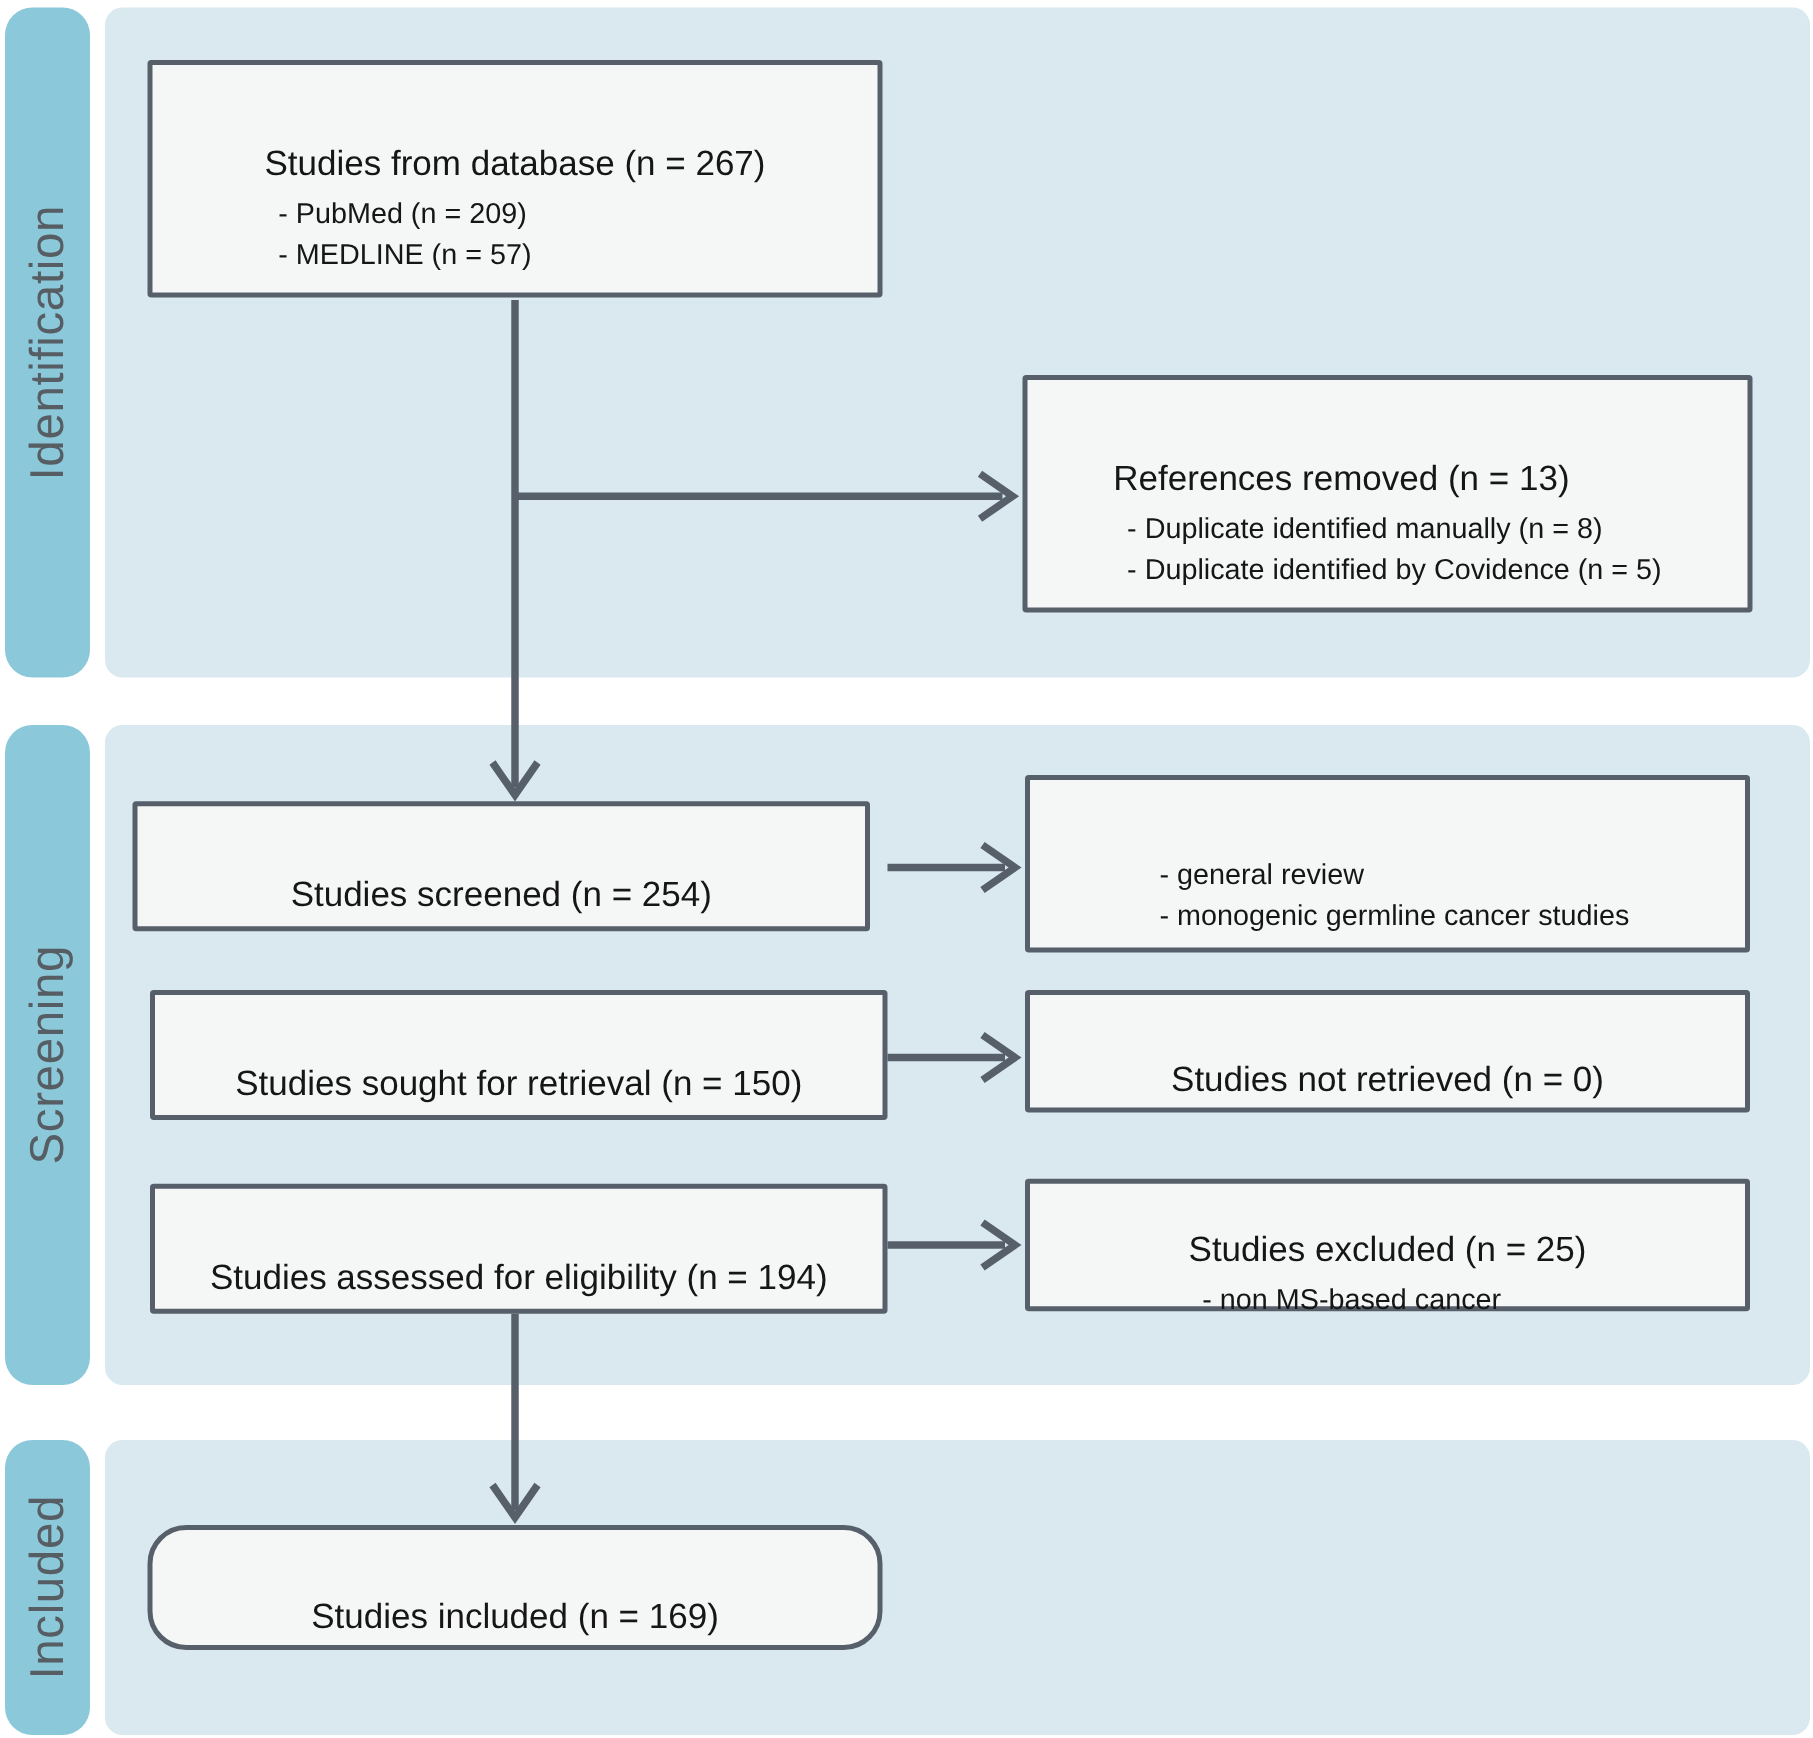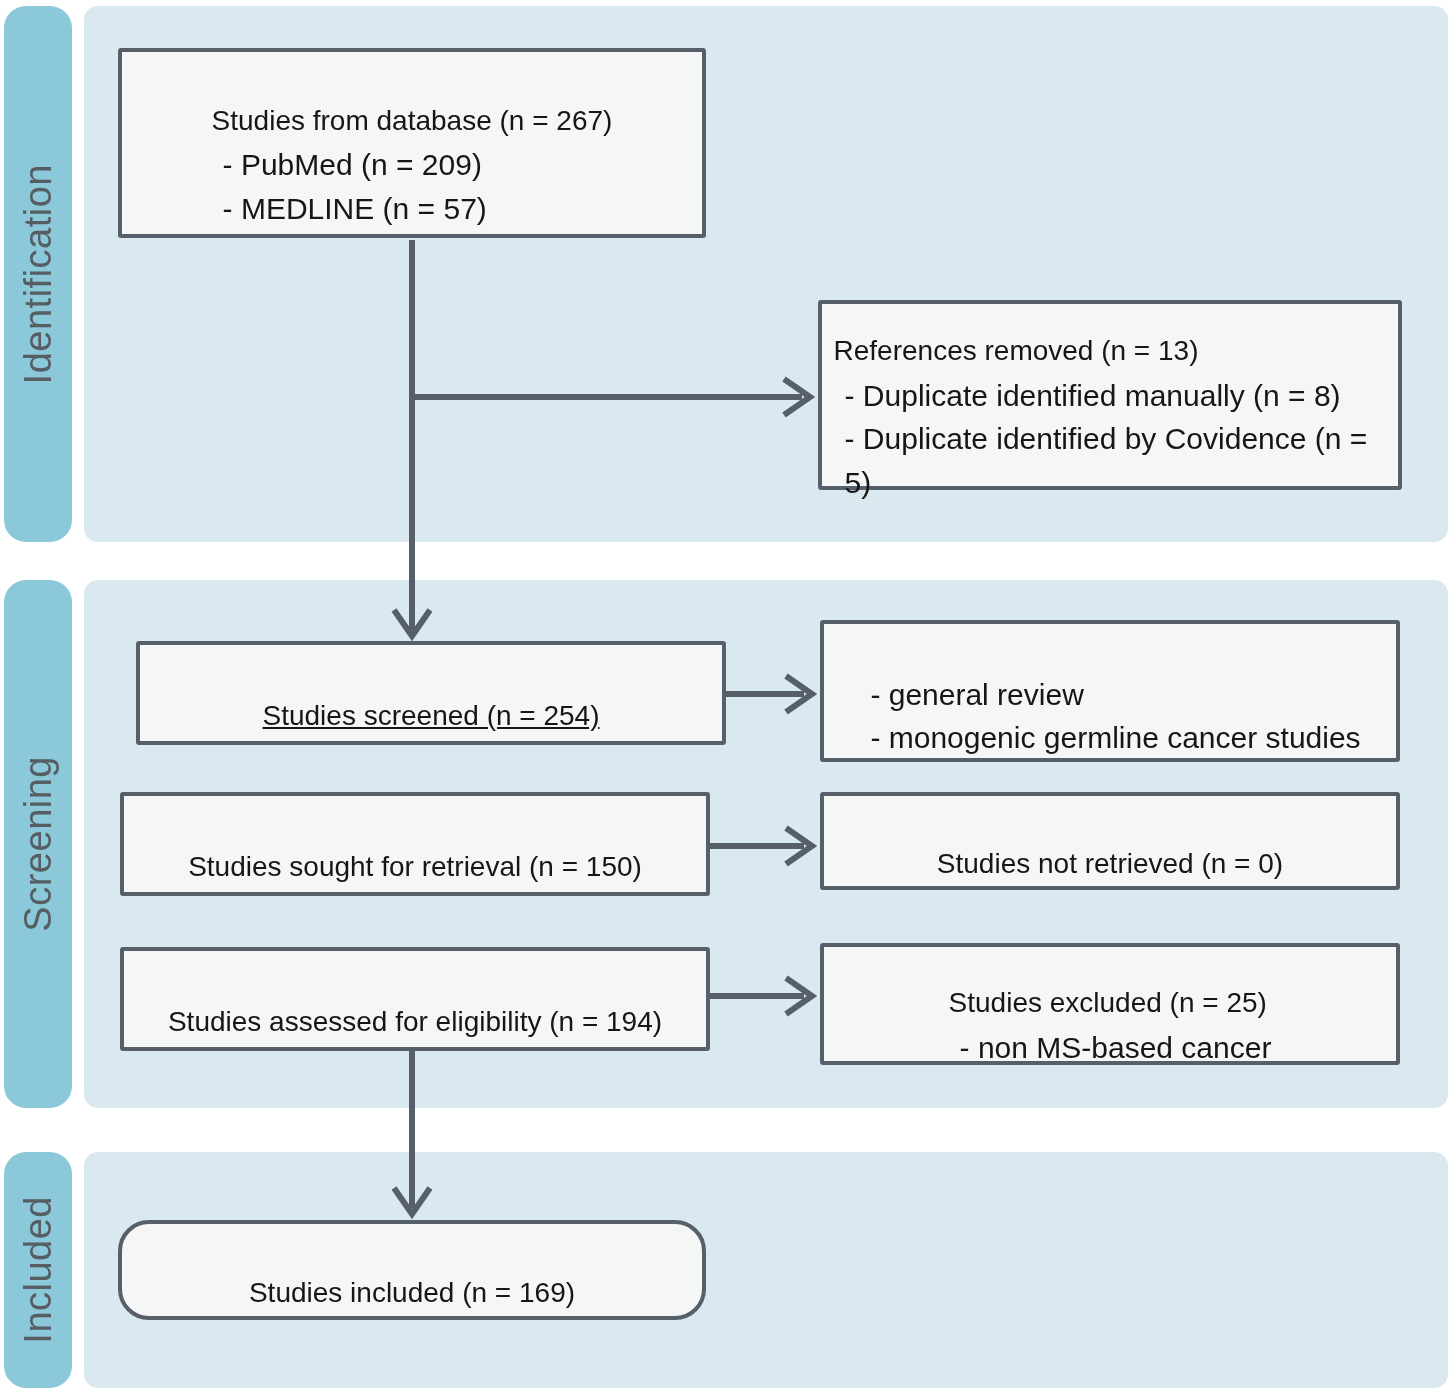--- a/index.html
+++ b/index.html
@@ -60,32 +60,32 @@
   }
   .box-content { width: fit-content; max-width: 96%; margin-top: 46px; }
   .box-title {
     font-size: 28px;
     line-height: 1.35;
     color: var(--box-text, #161616);
   }
   .center-title .box-title { text-align: center; }
   .box-bullets { padding-left: 11px; margin-top: 4px; }
   .bullet {
-    font-size: 30px;
+    font-size: 23px;
     line-height: 1.45;
     color: var(--box-text, #161616);
   }
   .box-database   { left: 118px; top: 48px;   width: 588px; height: 190px; }
   .box-refs       { left: 818px; top: 300px;  width: 584px; height: 190px; }
-  .box-screened   { left: 136px; top: 641px;  width: 590px; height: 104px; text-decoration: underline; }
+  .box-screened   { left: 106px; top: 641px;  width: 590px; height: 104px; }
   .box-excl60     { left: 820px; top: 620px;  width: 580px; height: 142px; }
   .box-sought     { left: 120px; top: 792px;  width: 590px; height: 104px; }
   .box-notret     { left: 820px; top: 792px;  width: 580px; height: 98px; }
   .box-assessed   { left: 120px; top: 947px;  width: 590px; height: 104px; justify-content: center; }
-  .box-excl25     { left: 820px; top: 943px;  width: 580px; height: 122px; }
+  .box-excl25     { left: 820px; top: 943px;  width: 580px; height: 106px; }
   .box-included   { left: 118px; top: 1220px; width: 588px; height: 100px; border-radius: 31px; }
   
   .arrows {
     position: absolute;
     inset: 0;
     width: 1450px;
     height: 1390px;
     pointer-events: none;
   }
   .arrows path {

